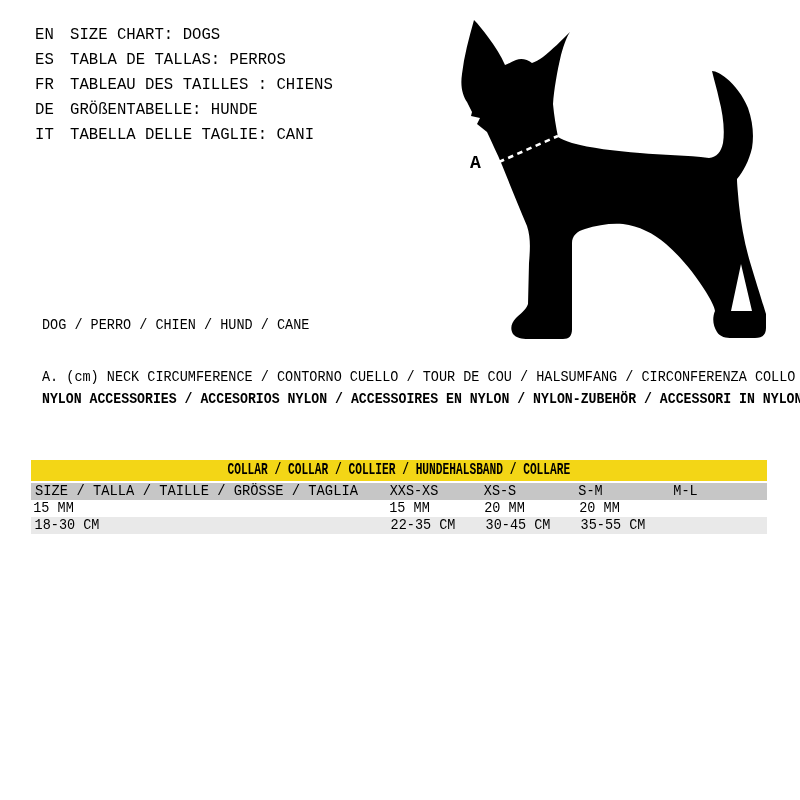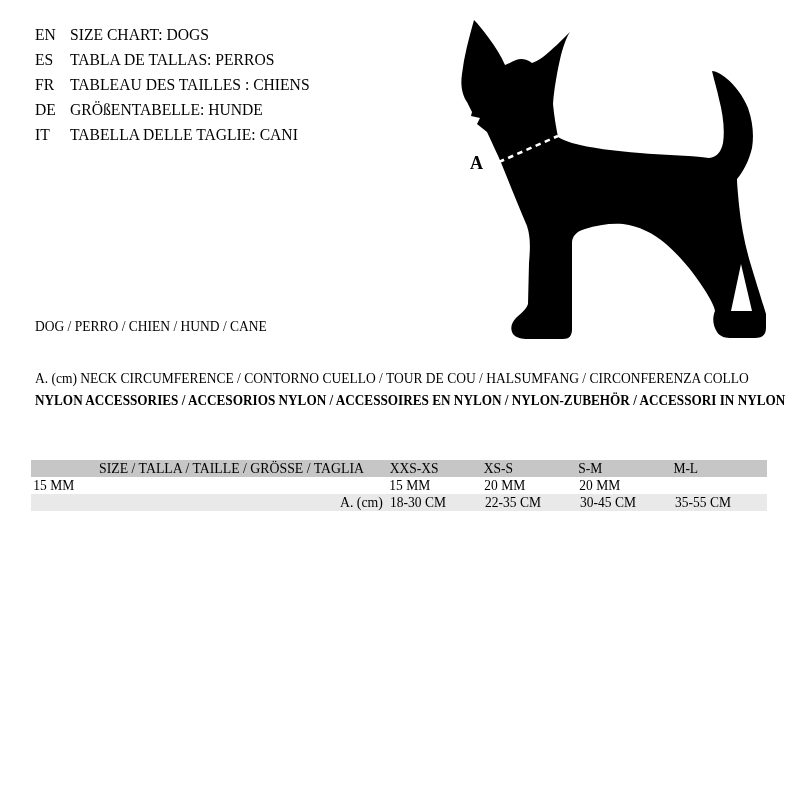--- a/index.html
+++ b/index.html
@@ -1,51 +1,51 @@
 <!DOCTYPE html>
 <html><head>
 <meta charset="utf-8">
 <style>
   html,body{margin:0;padding:0;background:#fff;}
   .canvas{position:relative;width:800px;height:616px;background:#ffffff;overflow:hidden;
-          font-family:Liberation Serif, serif;color:#000;}
+          font-family:Liberation Mono, monospace;color:#000;}
   
   .cond-l{display:inline-block;transform:scaleX(.92);transform-origin:0 50%;white-space:nowrap;}
   .cond-c{display:inline-block;transform:scaleX(.90);transform-origin:50% 50%;white-space:nowrap;}
 
   
   .lang-block{position:absolute;left:35px;top:22px;}
   .lang-row{position:relative;height:25px;line-height:25px;font-size:17px;white-space:nowrap;}
   .lang-code{position:absolute;left:0;top:0;}
   .lang-label{position:absolute;left:35px;top:0;}
 
   
   .dog-figure{position:absolute;left:440px;top:10px;width:360px;height:340px;}
   .dog-figure svg{position:absolute;left:0;top:0;width:100%;height:100%;}
   .measure-label{position:absolute;left:30px;top:142px;font-size:19px;font-weight:bold;
                  transform:scaleX(.95);transform-origin:0 0;}
 
   
-  .caption{position:absolute;left:35px;white-space:nowrap;font-size:15px;line-height:16px;}
+  .caption{position:absolute;left:42px;white-space:nowrap;font-size:15px;line-height:16px;}
   .caption .cond-l{transform:scaleX(.90);}
   .cap-species{top:318px;}
   .cap-measure{top:370px;}
   .cap-material{top:392px;font-weight:bold;}
   .cap-material .cond-l{transform:scaleX(.88);}
 
   
   .size-table{position:absolute;left:31px;top:460px;width:736px;}
   .t-header{height:21px;line-height:21px;background:#F3D616;text-align:center;
             font-weight:bold;font-size:16px;margin-bottom:2px;}
   .t-header .cond-c{transform:scaleX(.70);}
   .t-row{display:grid;grid-template-columns:356px 95px 95px 95px 95px;height:17px;line-height:17px;font-size:15px;}
   .row-gray{background:#C6C6C6;}
   .row-white{background:#ffffff;}
   .row-light{background:#E9E9E9;}
-  .t-label{text-align:right;padding-left:12px;overflow:visible;}
+  .t-label{text-align:center;padding-left:4px;overflow:visible;}
   .t-val{text-align:left;}
 </style>
 </head>
 <body>
 
 <div class="canvas">
 
   <div class="lang-block">
     <div class="lang-row">
       <span class="lang-code cond-l">EN</span>
@@ -129,35 +129,37 @@
     <span class="cond-l">DOG / PERRO / CHIEN / HUND / CANE</span>
   </div>
   <div class="caption cap-measure">
     <span class="cond-l">A. (cm) NECK CIRCUMFERENCE / CONTORNO CUELLO / TOUR DE COU / HALSUMFANG / CIRCONFERENZA COLLO</span>
   </div>
   <div class="caption cap-material">
     <span class="cond-l">NYLON ACCESSORIES / ACCESORIOS NYLON / ACCESSOIRES EN NYLON / NYLON-ZUBEHÖR / ACCESSORI IN NYLON</span>
   </div>
 
   <div class="size-table">
+    <div class="t-header">
+      <span class="cond-c">COLLAR / COLLAR / COLLIER / HUNDEHALSBAND / COLLARE</span>
+    </div>
     <div class="t-row row-gray">
       <div class="t-label"><span class="cond-l">SIZE / TALLA / TAILLE / GRÖSSE / TAGLIA</span></div>
       <div class="t-val"><span class="cond-c">XXS-XS</span></div>
       <div class="t-val"><span class="cond-c">XS-S</span></div>
       <div class="t-val"><span class="cond-c">S-M</span></div>
       <div class="t-val"><span class="cond-c">M-L</span></div>
     </div>
     <div class="t-row row-white">
       <div class="t-val"><span class="cond-c">15 MM</span></div>
       <div class="t-val"><span class="cond-c">15 MM</span></div>
       <div class="t-val"><span class="cond-c">20 MM</span></div>
       <div class="t-val"><span class="cond-c">20 MM</span></div>
     </div>
     <div class="t-row row-light">
-      <div class="t-label"><span class="cond-l">A. (cm)</span></div>
       <div class="t-val"><span class="cond-c">18-30 CM</span></div>
       <div class="t-val"><span class="cond-c">22-35 CM</span></div>
       <div class="t-val"><span class="cond-c">30-45 CM</span></div>
       <div class="t-val"><span class="cond-c">35-55 CM</span></div>
     </div>
   </div>
 
 </div>
 
 </body></html>

